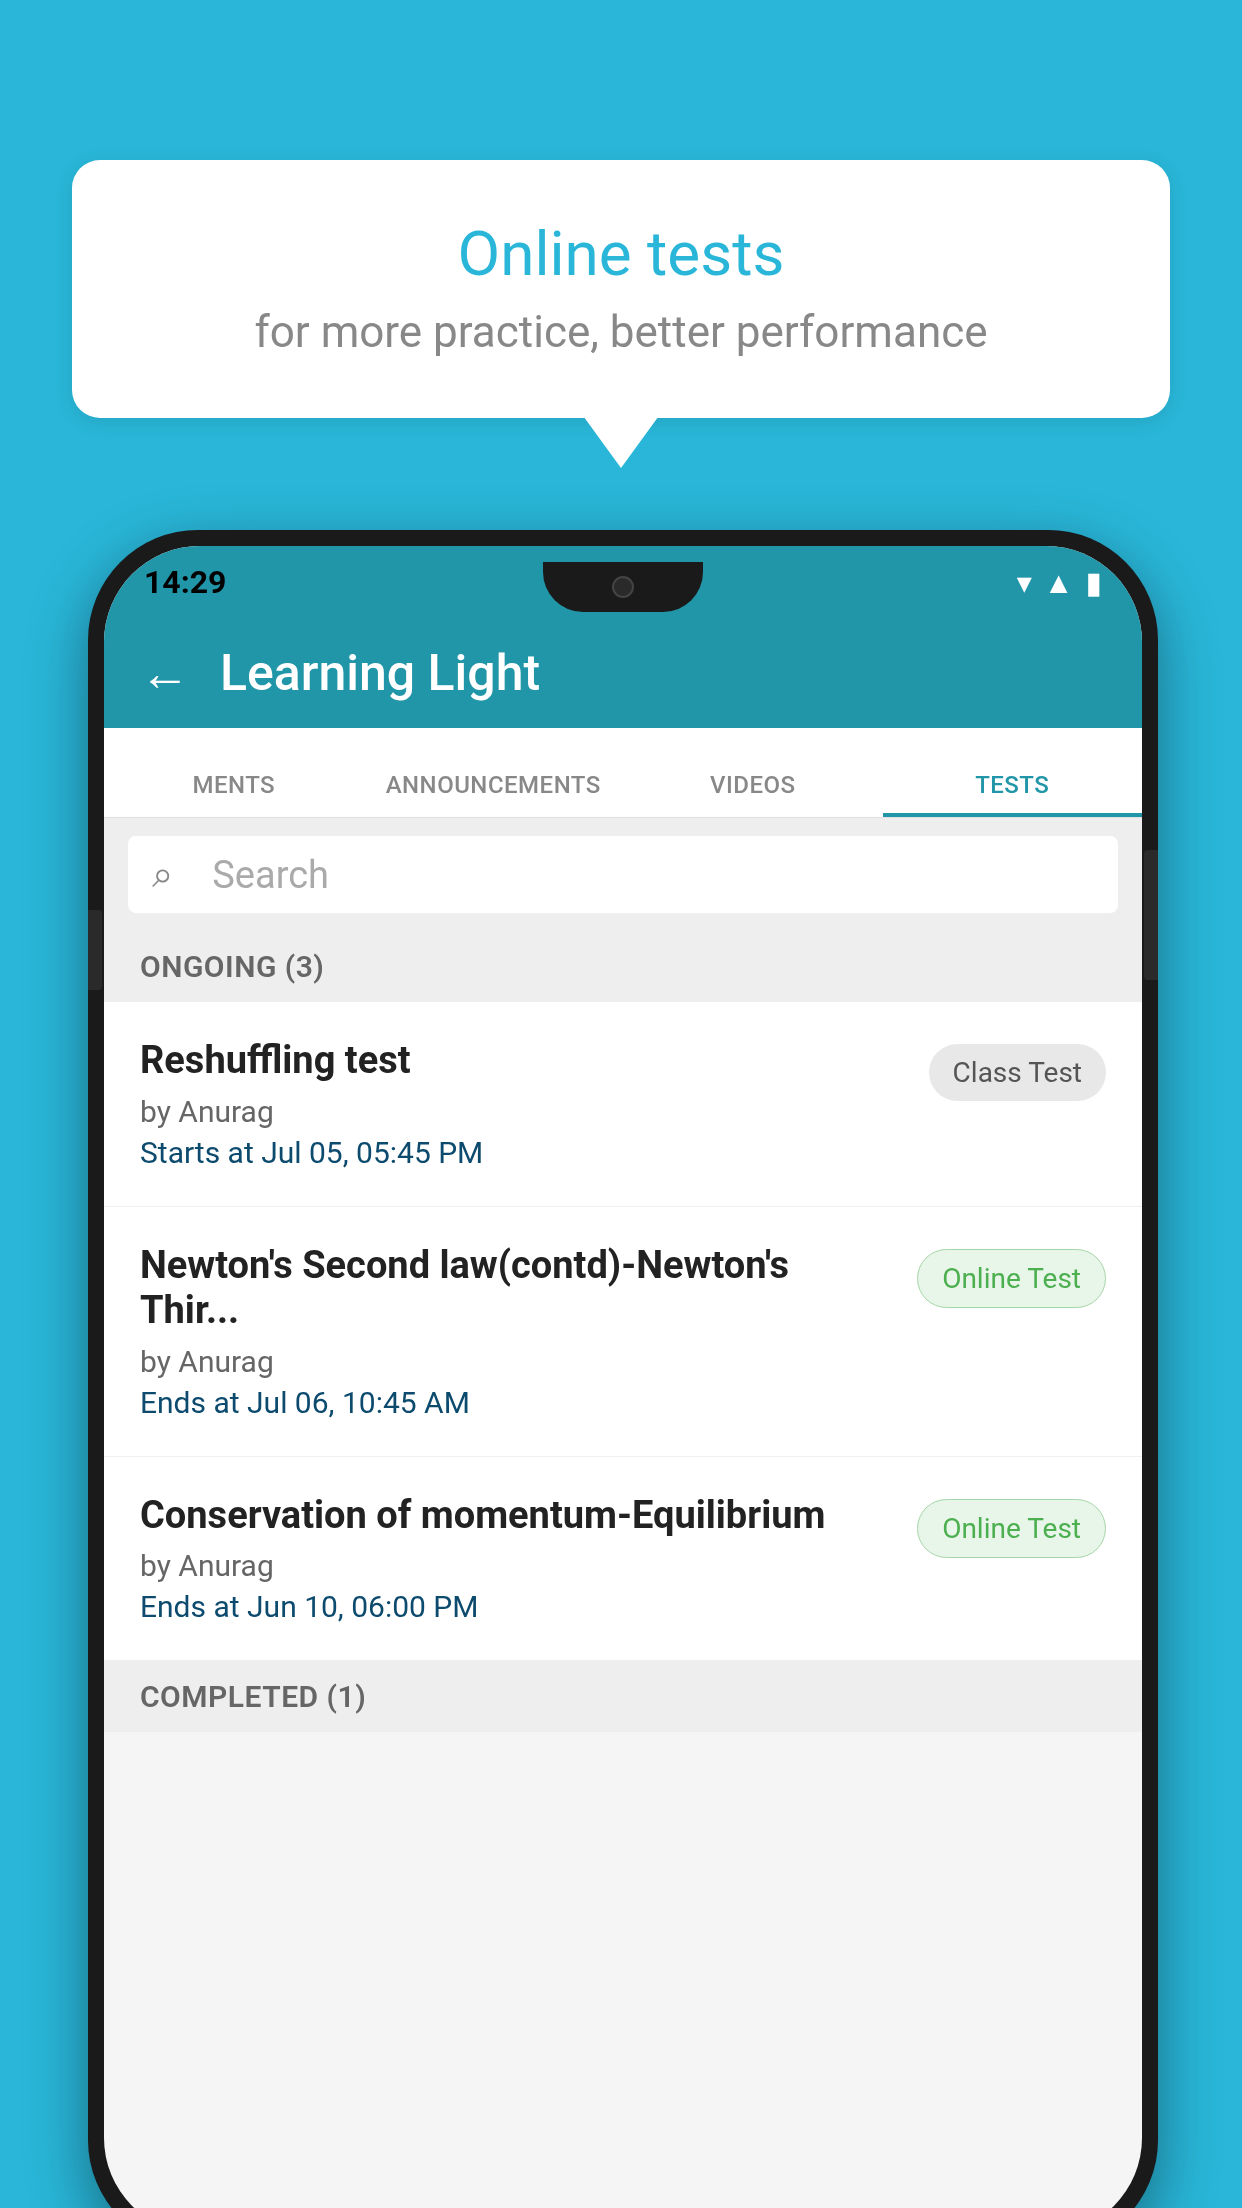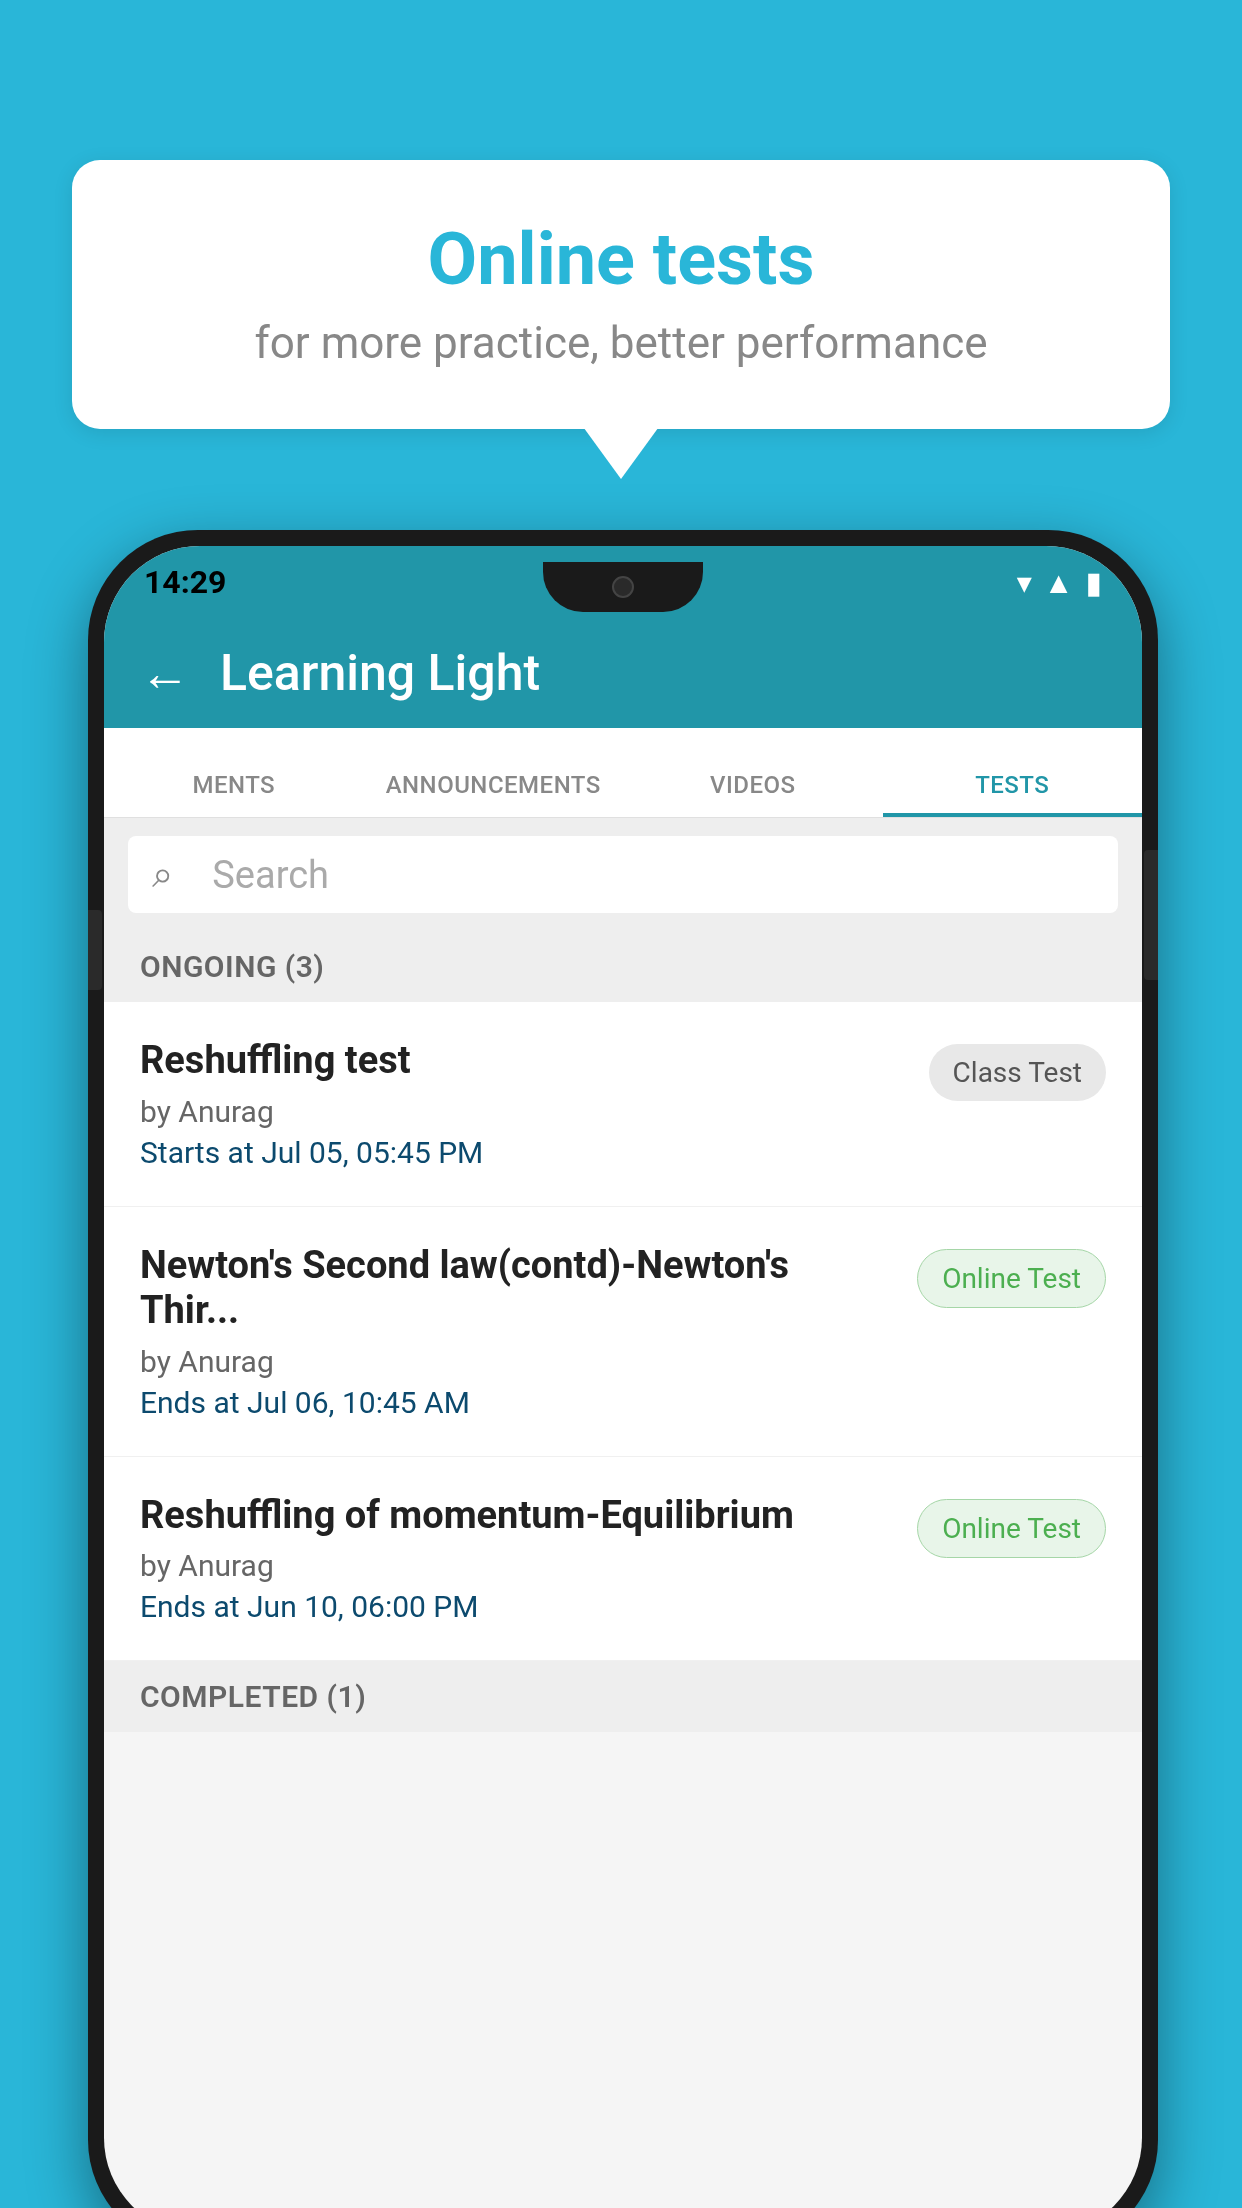--- a/index.html
+++ b/index.html
@@ -33,22 +33,22 @@
       left: 50%;
       transform: translateX(-50%);
       width: 0;
       height: 0;
       border-left: 40px solid transparent;
       border-right: 40px solid transparent;
       border-top: 55px solid white;
     }
 
     .bubble-title {
-      font-size: 72px;
-      font-weight: 700;
+      font-size: 62px;
+      font-weight: 400;
       color: #29b6d8;
       line-height: 1.1;
     }
 
     .bubble-subtitle {
       font-size: 44px;
       color: #888;
       margin-top: 18px;
       font-weight: 400;
     }
@@ -385,21 +385,21 @@
         <div class="test-info">
           <div class="test-name">Newton's Second law(contd)-Newton's Thir...</div>
           <div class="test-by">by Anurag</div>
           <div class="test-date">Ends at  Jul 06, 10:45 AM</div>
         </div>
         <span class="badge badge-online">Online Test</span>
       </div>
 
       <div class="test-item">
         <div class="test-info">
-          <div class="test-name">Reshuffling of momentum-Equilibrium</div>
+          <div class="test-name">Conservation of momentum-Equilibrium</div>
           <div class="test-by">by Anurag</div>
           <div class="test-date">Ends at  Jun 10, 06:00 PM</div>
         </div>
         <span class="badge badge-online">Online Test</span>
       </div>
 
     </div>
 
     <div class="completed-section">COMPLETED (1)</div>
 

